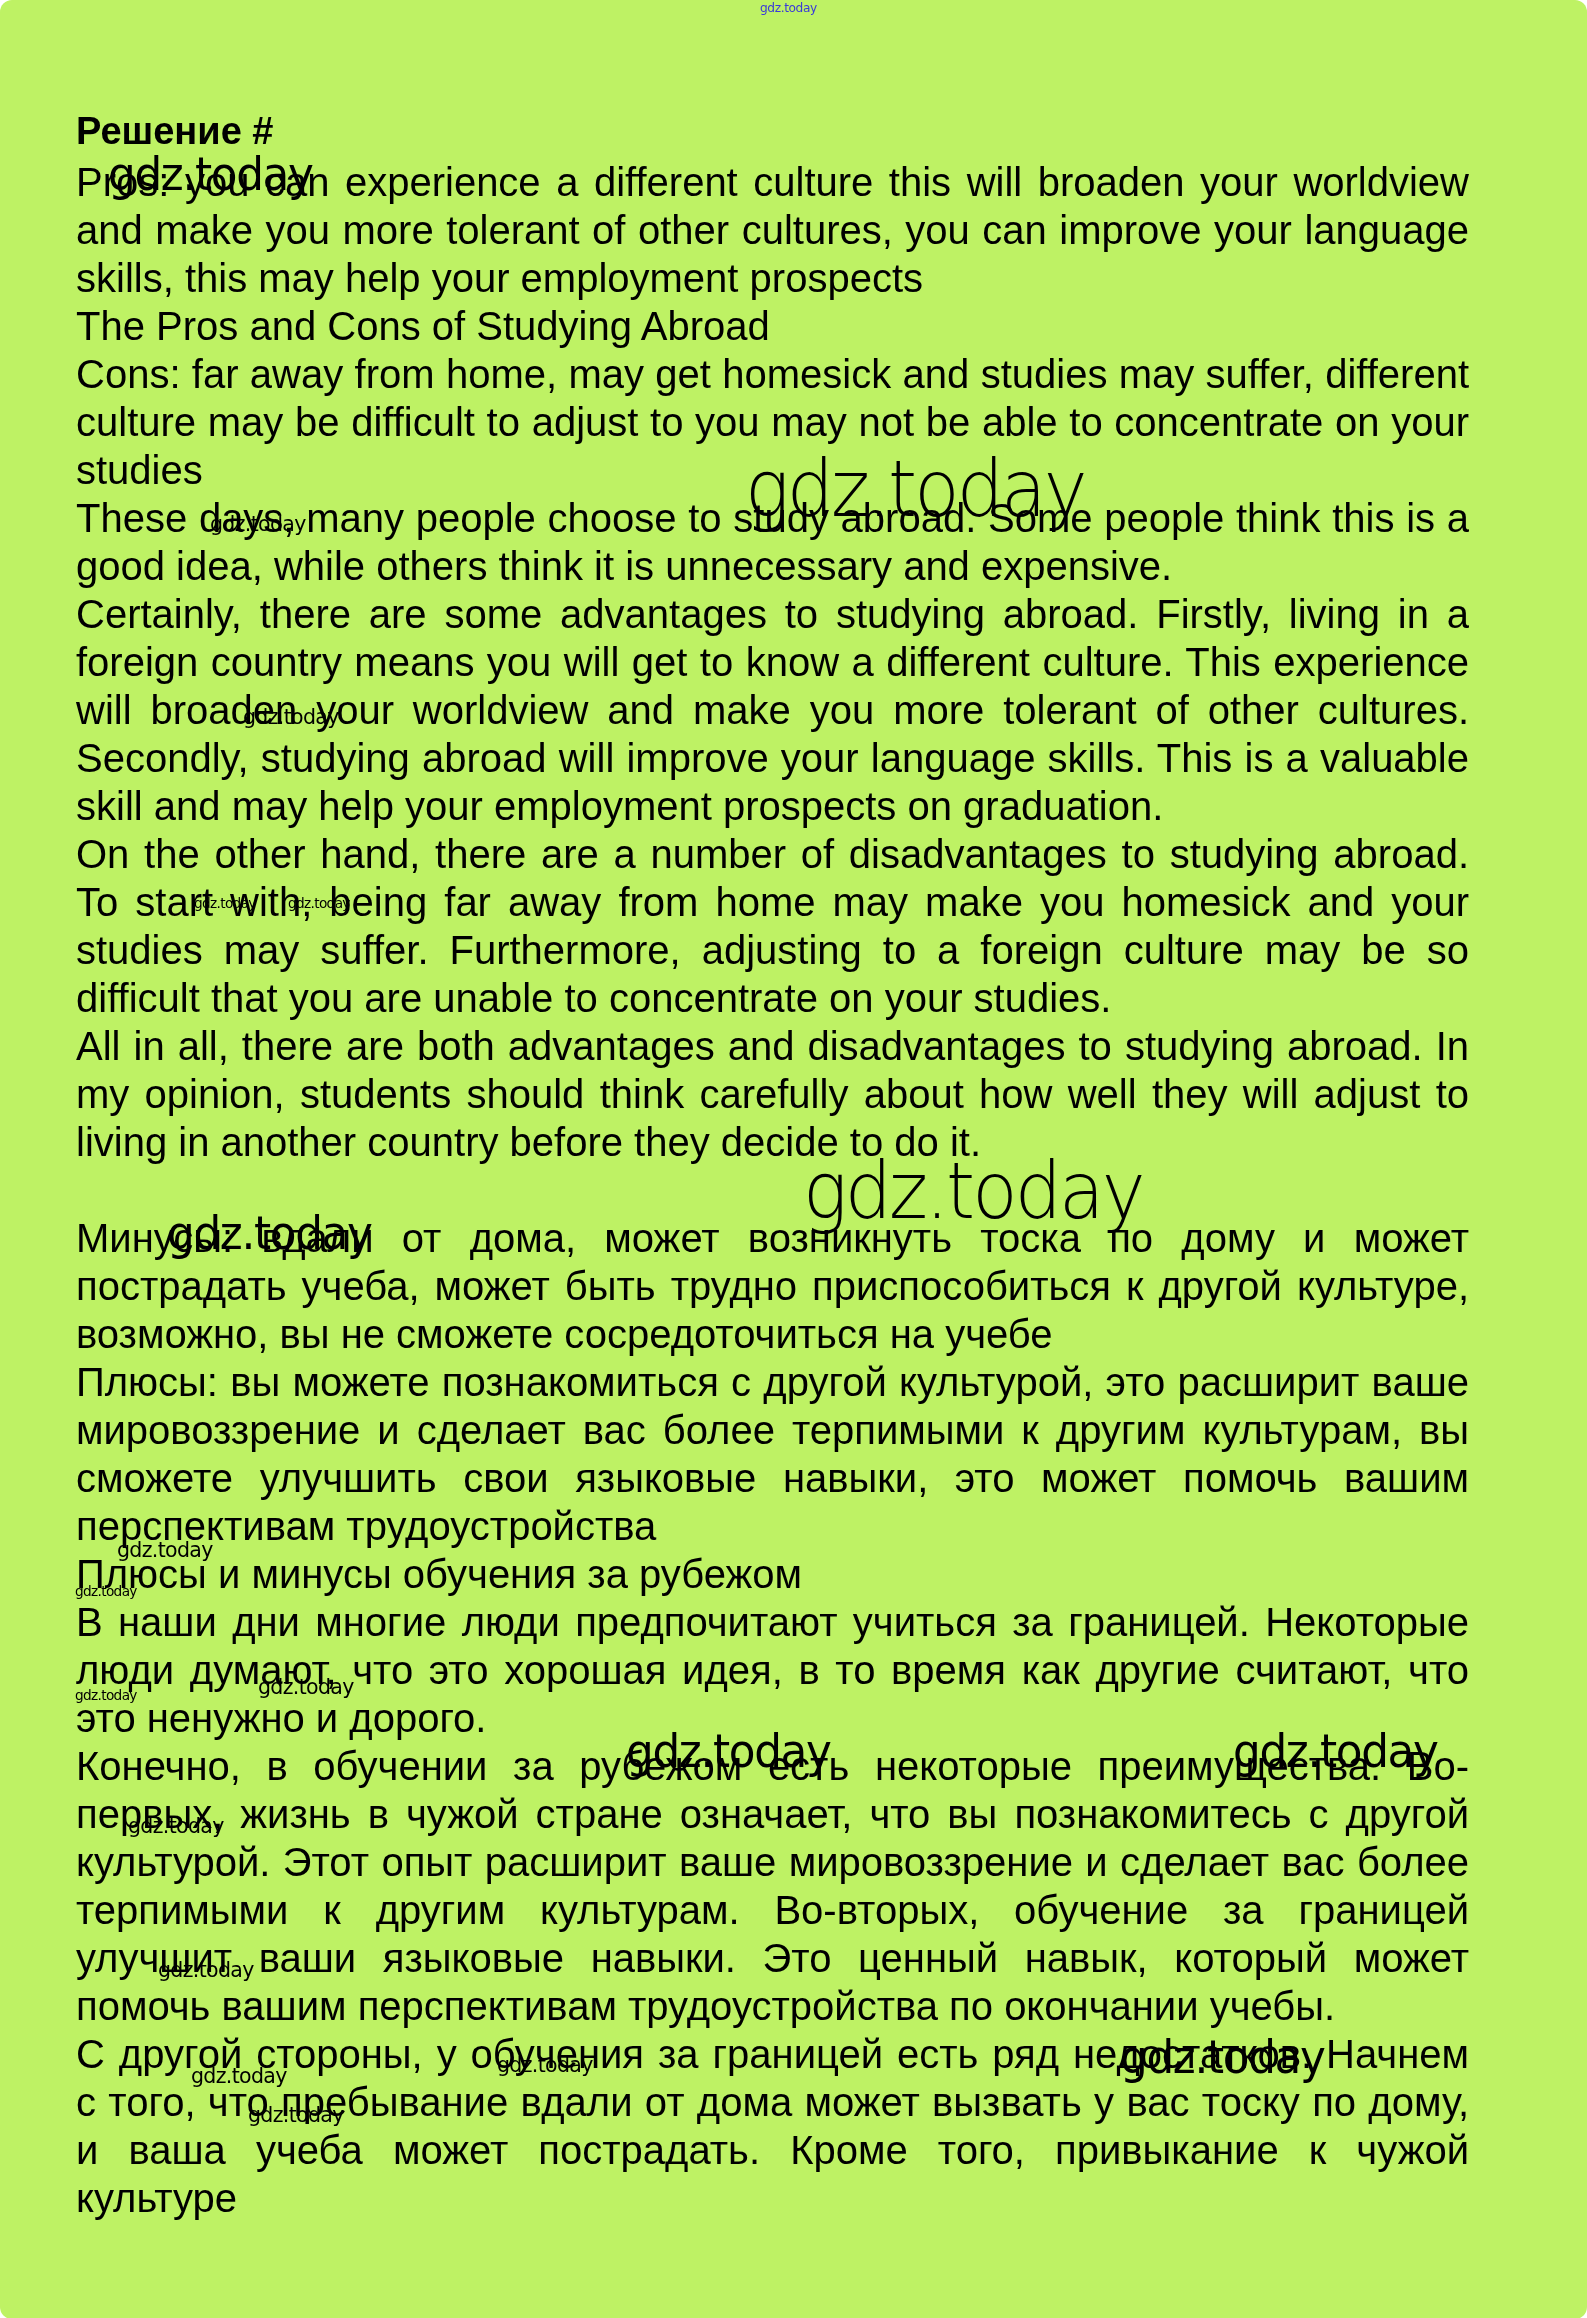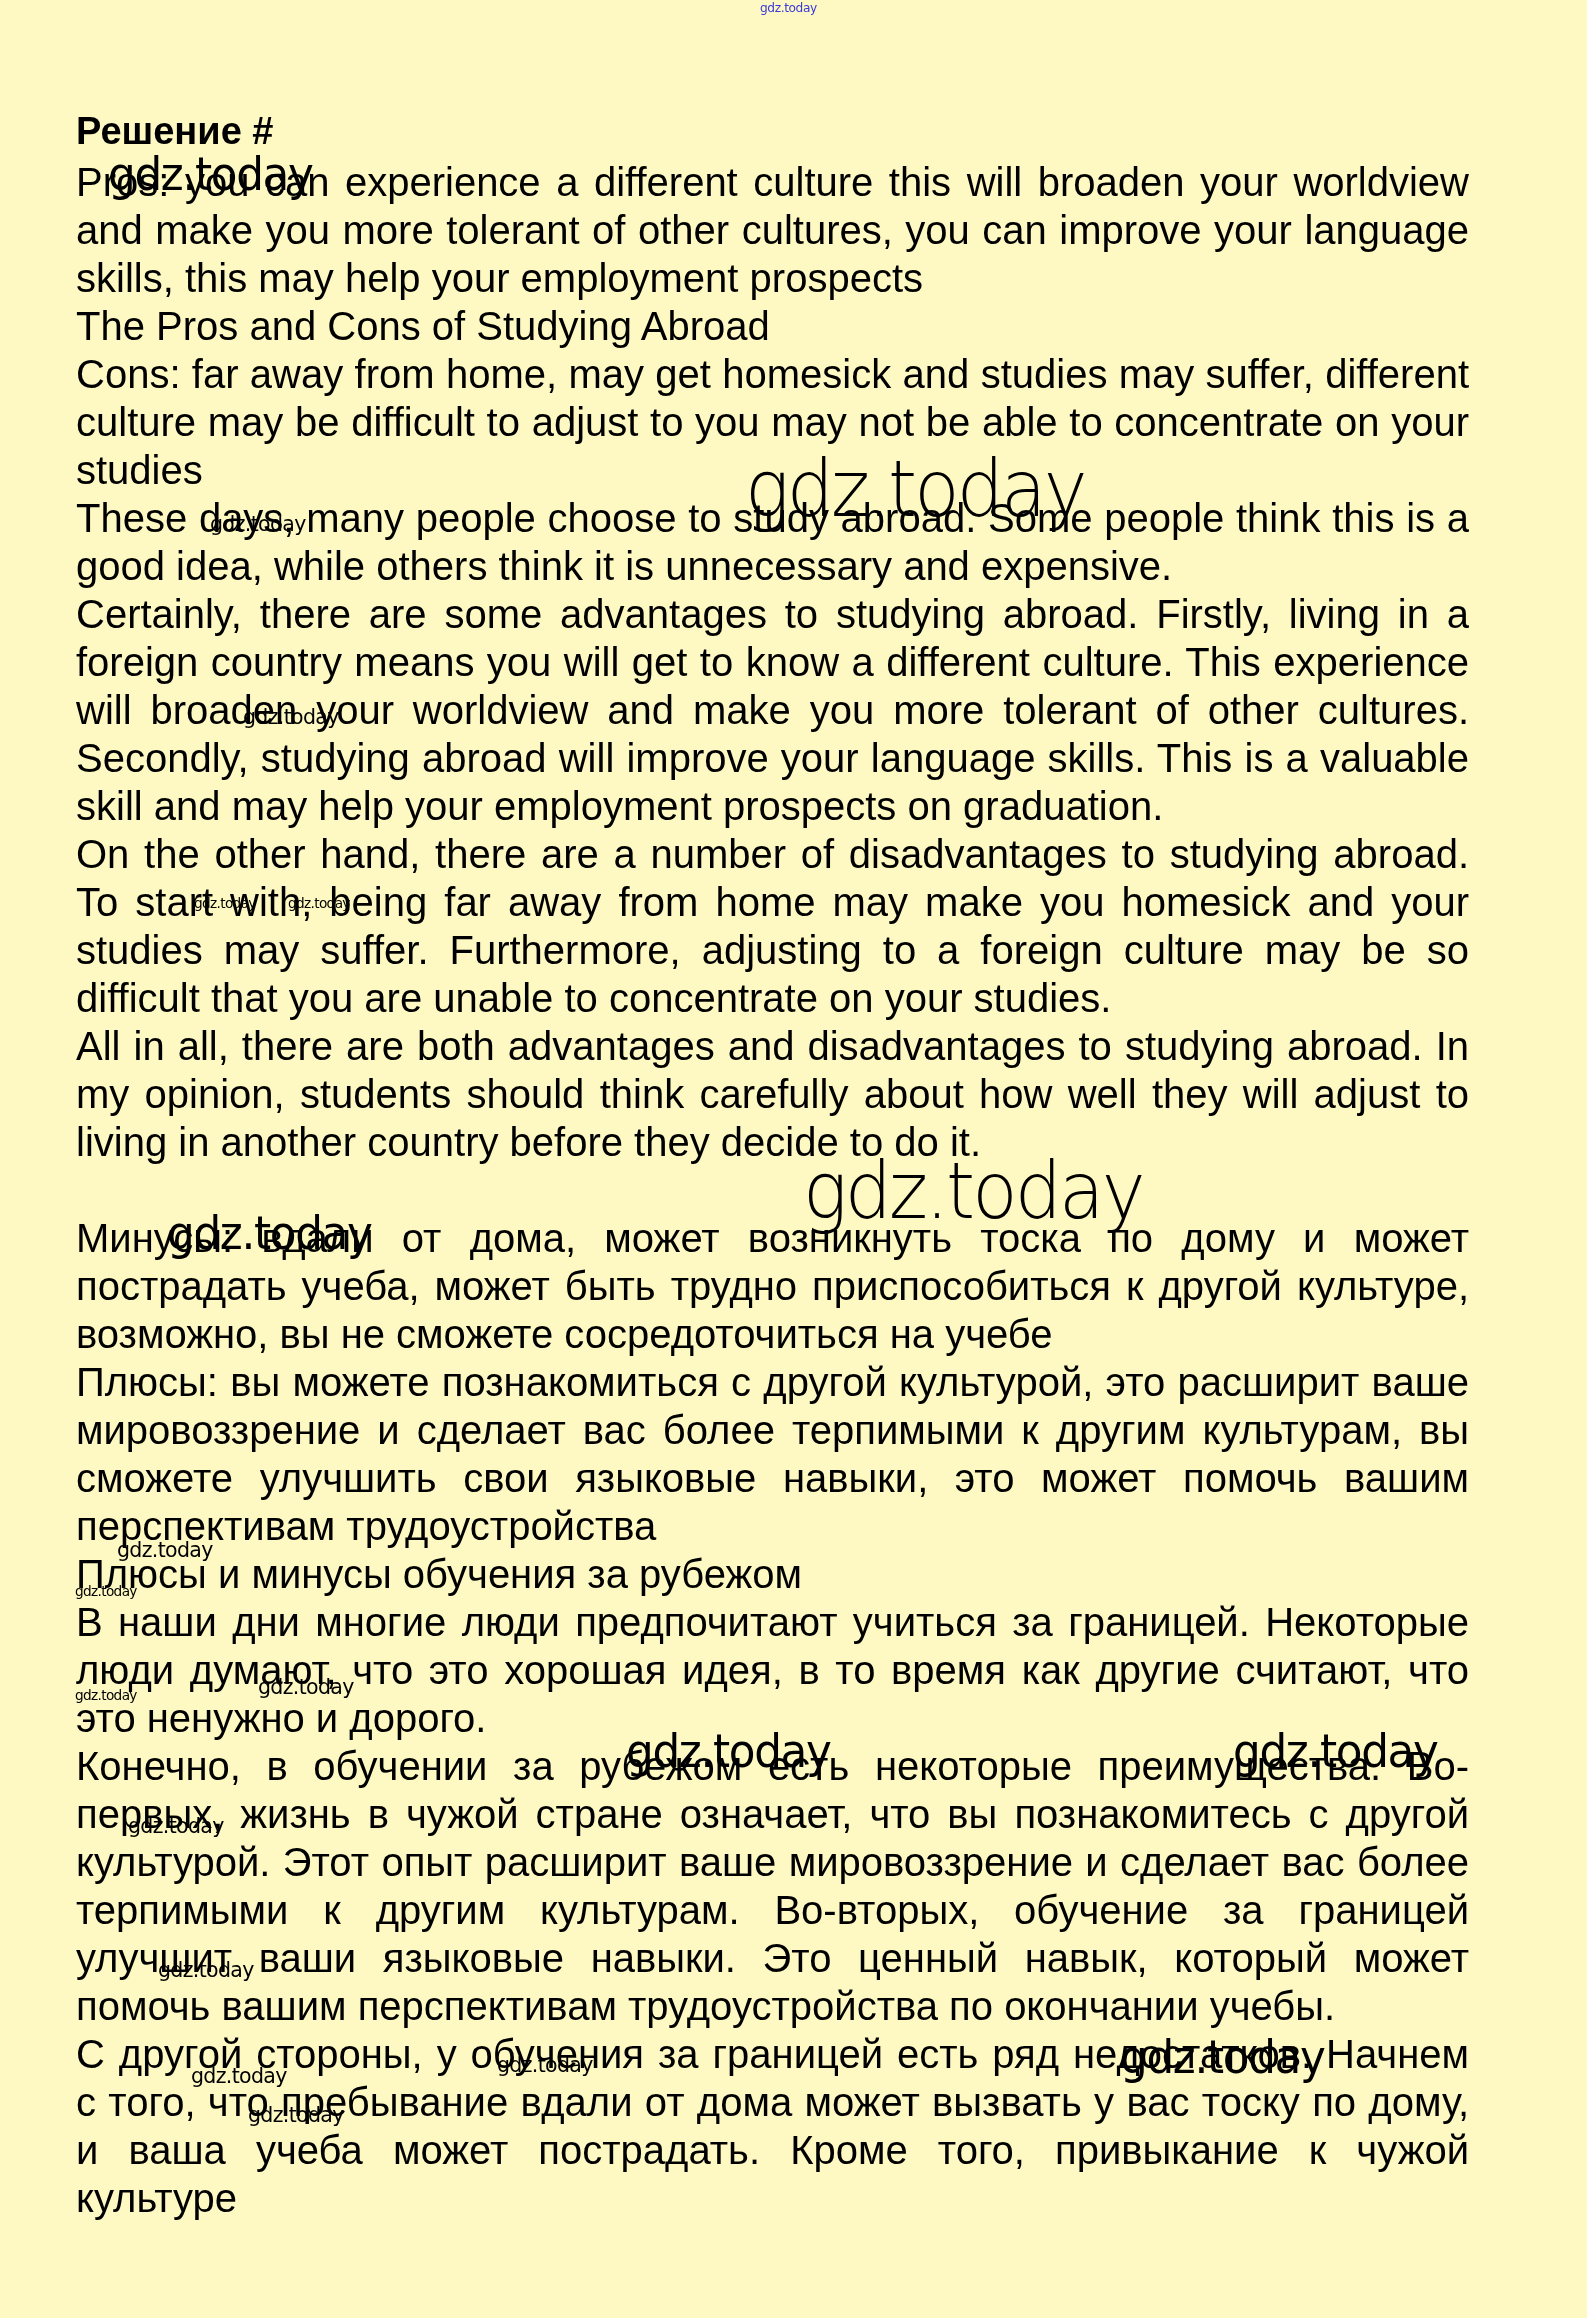--- a/index.html
+++ b/index.html
@@ -1,17 +1,17 @@
 <!DOCTYPE html>
 <html style="font-size:11.5px"><head>
 <meta charset="utf-8">
 <style>
   html, body { margin:0; padding:0; background:#ffffff; }
   body { width:1587px; height:2319px; position:relative; overflow:hidden; }
-  .page { position:absolute; left:0; top:0; width:1587px; height:2319px; background:#fef9c3; }
+  .page { position:absolute; left:0; top:0; width:1587px; height:2319px; background:#bef264;border-radius:12px; }
   .top-wm { position:absolute; left:760px; top:1.4px; font-family:"DejaVu Sans", sans-serif; font-size:12.2px; color:#3a3ad8; letter-spacing:-0.4px; }
   .content { position:absolute; left:68px; top:107px; width:1393px; font-family:Liberation Sans, sans-serif; color:#000; font-size:40px; line-height:48px;margin-left:8px; }
   .content p { margin:0; text-align:justify; text-align-last:left; }
   .heading { font-weight:bold; font-size:38px; }
   .blank { height:48px; }
   .wm { position:absolute; font-family:"DejaVu Sans", sans-serif; color:#000; font-weight:normal; letter-spacing:-1.4px; white-space:nowrap; line-height:1; transform:scaleX(0.95); transform-origin:left top; }
   .wm.lg { font-size:78px; letter-spacing:-2.9px; font-weight:200; }
   .wm.md { font-size:46px; letter-spacing:-1.4px; }
   .wm.sm { font-size:21.6px; letter-spacing:-0.7px; }
   .wm.xs { font-size:14.4px; letter-spacing:-0.7px; }

